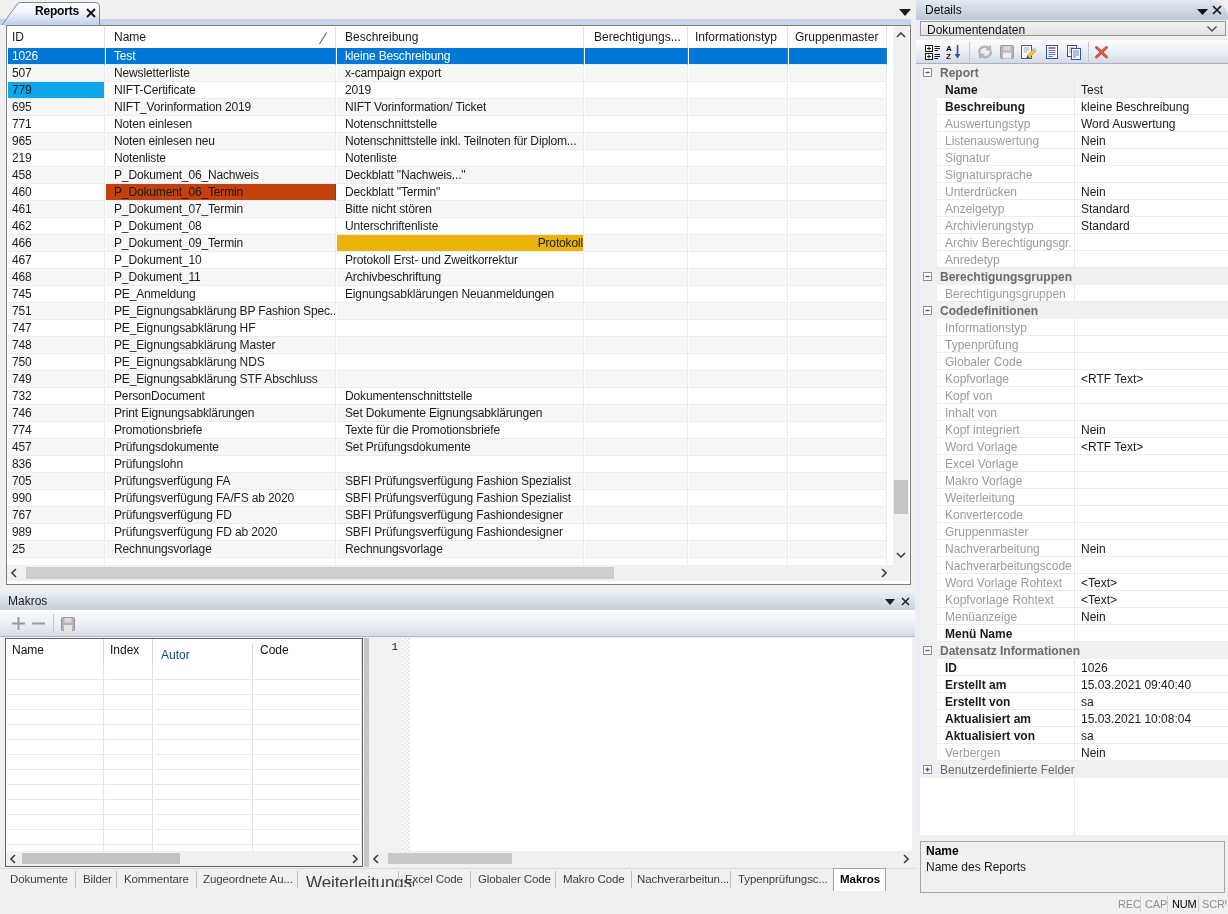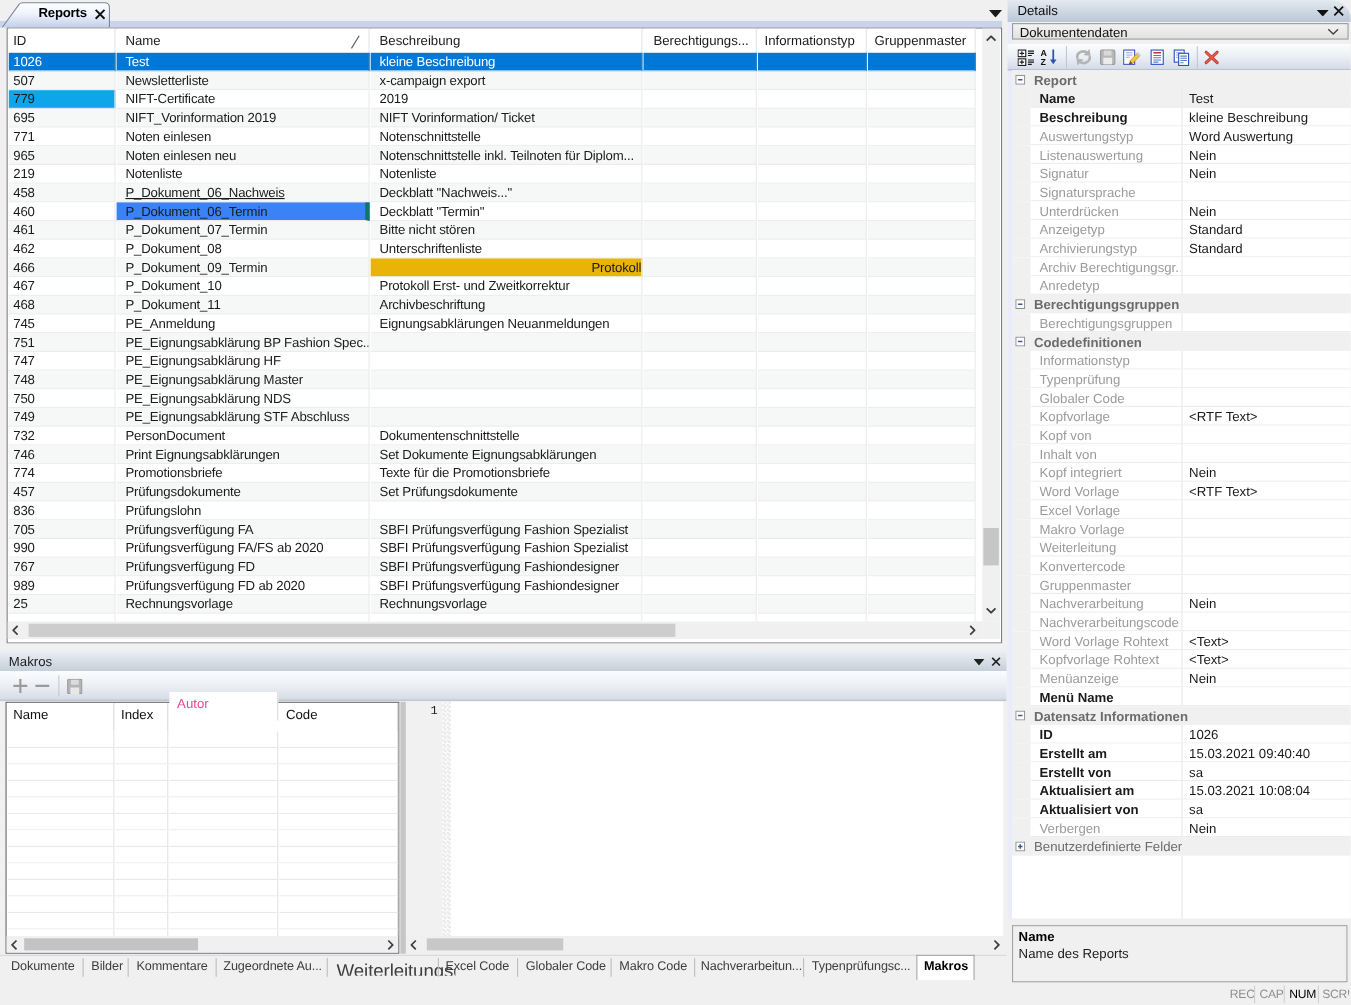--- a/index.html
+++ b/index.html
@@ -74,27 +74,27 @@
 <div class="r" style="left:585px;top:133px;width:103px;height:17px;background:#f6f7f7;color:#1b1b1b;border-right:1px solid #ececec;border-bottom:1px solid #ececec;line-height:16px;padding-left:9px;letter-spacing:-0.15px;"></div>
 <div class="r" style="left:689px;top:133px;width:99px;height:17px;background:#f6f7f7;color:#1b1b1b;border-right:1px solid #ececec;border-bottom:1px solid #ececec;line-height:16px;padding-left:6px;letter-spacing:-0.15px;"></div>
 <div class="r" style="left:789px;top:133px;width:98px;height:17px;background:#f6f7f7;color:#1b1b1b;border-right:1px solid #ececec;border-bottom:1px solid #ececec;line-height:16px;padding-left:6px;letter-spacing:-0.15px;"></div>
 <div class="r" style="left:8px;top:150px;width:97px;height:17px;background:#ffffff;color:#1b1b1b;border-right:1px solid #ececec;border-bottom:1px solid #ececec;line-height:16px;padding-left:4px;letter-spacing:-0.15px;">219</div>
 <div class="r" style="left:106px;top:150px;width:230px;height:17px;background:#ffffff;color:#1b1b1b;border-right:1px solid #ececec;border-bottom:1px solid #ececec;line-height:16px;padding-left:8px;letter-spacing:-0.15px;">Notenliste</div>
 <div class="r" style="left:337px;top:150px;width:247px;height:17px;background:#ffffff;color:#1b1b1b;border-right:1px solid #ececec;border-bottom:1px solid #ececec;line-height:16px;padding-left:8px;letter-spacing:-0.15px;">Notenliste</div>
 <div class="r" style="left:585px;top:150px;width:103px;height:17px;background:#ffffff;color:#1b1b1b;border-right:1px solid #ececec;border-bottom:1px solid #ececec;line-height:16px;padding-left:9px;letter-spacing:-0.15px;"></div>
 <div class="r" style="left:689px;top:150px;width:99px;height:17px;background:#ffffff;color:#1b1b1b;border-right:1px solid #ececec;border-bottom:1px solid #ececec;line-height:16px;padding-left:6px;letter-spacing:-0.15px;"></div>
 <div class="r" style="left:789px;top:150px;width:98px;height:17px;background:#ffffff;color:#1b1b1b;border-right:1px solid #ececec;border-bottom:1px solid #ececec;line-height:16px;padding-left:6px;letter-spacing:-0.15px;"></div>
 <div class="r" style="left:8px;top:167px;width:97px;height:17px;background:#f6f7f7;color:#1b1b1b;border-right:1px solid #ececec;border-bottom:1px solid #ececec;line-height:16px;padding-left:4px;letter-spacing:-0.15px;">458</div>
-<div class="r" style="left:106px;top:167px;width:230px;height:17px;background:#f6f7f7;color:#1b1b1b;border-right:1px solid #ececec;border-bottom:1px solid #ececec;line-height:16px;padding-left:8px;letter-spacing:-0.15px;text-decoration:underline;">P_Dokument_06_Nachweis</div>
+<div class="r" style="left:106px;top:167px;width:230px;height:17px;background:#f6f7f7;color:#1b1b1b;border-right:1px solid #ececec;border-bottom:1px solid #ececec;line-height:16px;padding-left:8px;letter-spacing:-0.15px;">P_Dokument_06_Nachweis</div>
 <div class="r" style="left:337px;top:167px;width:247px;height:17px;background:#f6f7f7;color:#1b1b1b;border-right:1px solid #ececec;border-bottom:1px solid #ececec;line-height:16px;padding-left:8px;letter-spacing:-0.15px;">Deckblatt "Nachweis..."</div>
 <div class="r" style="left:585px;top:167px;width:103px;height:17px;background:#f6f7f7;color:#1b1b1b;border-right:1px solid #ececec;border-bottom:1px solid #ececec;line-height:16px;padding-left:9px;letter-spacing:-0.15px;"></div>
 <div class="r" style="left:689px;top:167px;width:99px;height:17px;background:#f6f7f7;color:#1b1b1b;border-right:1px solid #ececec;border-bottom:1px solid #ececec;line-height:16px;padding-left:6px;letter-spacing:-0.15px;"></div>
 <div class="r" style="left:789px;top:167px;width:98px;height:17px;background:#f6f7f7;color:#1b1b1b;border-right:1px solid #ececec;border-bottom:1px solid #ececec;line-height:16px;padding-left:6px;letter-spacing:-0.15px;"></div>
 <div class="r" style="left:8px;top:184px;width:97px;height:17px;background:#ffffff;color:#1b1b1b;border-right:1px solid #ececec;border-bottom:1px solid #ececec;line-height:16px;padding-left:4px;letter-spacing:-0.15px;">460</div>
-<div class="r" style="left:106px;top:184px;width:230px;height:17px;background:#3b82f6;color:#1b1b1b;border-right:4px solid #0f766e;border-bottom:1px solid #ececec;line-height:16px;padding-left:8px;letter-spacing:-0.15px;">P_Dokument_06_Termin</div>
+<div class="r" style="left:106px;top:184px;width:230px;height:17px;background:#c2410c;color:#1b1b1b;border-right:1px solid #0f766e;border-bottom:1px solid #ececec;line-height:16px;padding-left:8px;letter-spacing:-0.15px;">P_Dokument_06_Termin</div>
 <div class="r" style="left:337px;top:184px;width:247px;height:17px;background:#ffffff;color:#1b1b1b;border-right:1px solid #ececec;border-bottom:1px solid #ececec;line-height:16px;padding-left:8px;letter-spacing:-0.15px;">Deckblatt "Termin"</div>
 <div class="r" style="left:585px;top:184px;width:103px;height:17px;background:#ffffff;color:#1b1b1b;border-right:1px solid #ececec;border-bottom:1px solid #ececec;line-height:16px;padding-left:9px;letter-spacing:-0.15px;"></div>
 <div class="r" style="left:689px;top:184px;width:99px;height:17px;background:#ffffff;color:#1b1b1b;border-right:1px solid #ececec;border-bottom:1px solid #ececec;line-height:16px;padding-left:6px;letter-spacing:-0.15px;"></div>
 <div class="r" style="left:789px;top:184px;width:98px;height:17px;background:#ffffff;color:#1b1b1b;border-right:1px solid #ececec;border-bottom:1px solid #ececec;line-height:16px;padding-left:6px;letter-spacing:-0.15px;"></div>
 <div class="r" style="left:8px;top:201px;width:97px;height:17px;background:#f6f7f7;color:#1b1b1b;border-right:1px solid #ececec;border-bottom:1px solid #ececec;line-height:16px;padding-left:4px;letter-spacing:-0.15px;">461</div>
 <div class="r" style="left:106px;top:201px;width:230px;height:17px;background:#f6f7f7;color:#1b1b1b;border-right:1px solid #ececec;border-bottom:1px solid #ececec;line-height:16px;padding-left:8px;letter-spacing:-0.15px;">P_Dokument_07_Termin</div>
 <div class="r" style="left:337px;top:201px;width:247px;height:17px;background:#f6f7f7;color:#1b1b1b;border-right:1px solid #ececec;border-bottom:1px solid #ececec;line-height:16px;padding-left:8px;letter-spacing:-0.15px;">Bitte nicht stören</div>
 <div class="r" style="left:585px;top:201px;width:103px;height:17px;background:#f6f7f7;color:#1b1b1b;border-right:1px solid #ececec;border-bottom:1px solid #ececec;line-height:16px;padding-left:9px;letter-spacing:-0.15px;"></div>
 <div class="r" style="left:689px;top:201px;width:99px;height:17px;background:#f6f7f7;color:#1b1b1b;border-right:1px solid #ececec;border-bottom:1px solid #ececec;line-height:16px;padding-left:6px;letter-spacing:-0.15px;"></div>
 <div class="r" style="left:789px;top:201px;width:98px;height:17px;background:#f6f7f7;color:#1b1b1b;border-right:1px solid #ececec;border-bottom:1px solid #ececec;line-height:16px;padding-left:6px;letter-spacing:-0.15px;"></div>
@@ -259,21 +259,21 @@
     </svg>
 <div class="abs" style="left:53px;top:614px;width:1px;height:19px;background:#c3c8d0;"></div>
 <svg class="abs" style="left:61px;top:617px;width:14px;height:14px;" viewBox="0 0 14 14">
 <rect x="0.5" y="0.5" width="13" height="13" rx="1" fill="#b5b5b5" stroke="#989898"></rect>
 <rect x="3.5" y="1" width="7" height="4.5" fill="#dcdcdc"></rect>
 <rect x="3" y="8" width="8" height="6" fill="#e8e8e8"></rect>
 </svg>
 <div class="abs" style="left:5px;top:638px;width:358px;height:229px;background:#fff;border:1px solid #60646b;"></div>
 <div class="r" style="left:7px;top:639px;width:97px;height:26px;background:#fff;border-right:1px solid #d9d9d9;line-height:22px;padding-left:5px;color:#111;">Name</div>
 <div class="r" style="left:105px;top:639px;width:48px;height:26px;background:#fff;border-right:1px solid #d9d9d9;line-height:22px;padding-left:5px;color:#111;">Index</div>
-<div class="r" style="left:154px;top:629px;width:99px;height:26px;background:#fff;border-right:1px solid #d9d9d9;line-height:22px;padding-left:7px;color:#ec4899;">Autor</div>
+<div class="r" style="left:154px;top:644px;width:99px;height:26px;background:#fff;border-right:1px solid #d9d9d9;line-height:22px;padding-left:7px;color:#0c4a6e;">Autor</div>
 <div class="r" style="left:254px;top:639px;width:108px;height:26px;background:#fff;border-right:1px solid #d9d9d9;line-height:22px;padding-left:6px;color:#111;">Code</div>
 <div class="abs" style="left:7px;top:665px;width:97px;height:15px;background:#fff;border-right:1px solid #e3e3e3;border-bottom:1px solid #e9e9e9;"></div>
 <div class="abs" style="left:105px;top:665px;width:48px;height:15px;background:#fff;border-right:1px solid #e3e3e3;border-bottom:1px solid #e9e9e9;"></div>
 <div class="abs" style="left:154px;top:665px;width:99px;height:15px;background:#fff;border-right:1px solid #e3e3e3;border-bottom:1px solid #e9e9e9;"></div>
 <div class="abs" style="left:254px;top:665px;width:108px;height:15px;background:#fff;border-right:1px solid #e3e3e3;border-bottom:1px solid #e9e9e9;"></div>
 <div class="abs" style="left:7px;top:680px;width:97px;height:15px;background:#fff;border-right:1px solid #e3e3e3;border-bottom:1px solid #e9e9e9;"></div>
 <div class="abs" style="left:105px;top:680px;width:48px;height:15px;background:#fff;border-right:1px solid #e3e3e3;border-bottom:1px solid #e9e9e9;"></div>
 <div class="abs" style="left:154px;top:680px;width:99px;height:15px;background:#fff;border-right:1px solid #e3e3e3;border-bottom:1px solid #e9e9e9;"></div>
 <div class="abs" style="left:254px;top:680px;width:108px;height:15px;background:#fff;border-right:1px solid #e3e3e3;border-bottom:1px solid #e9e9e9;"></div>
 <div class="abs" style="left:7px;top:695px;width:97px;height:15px;background:#fff;border-right:1px solid #e3e3e3;border-bottom:1px solid #e9e9e9;"></div>

